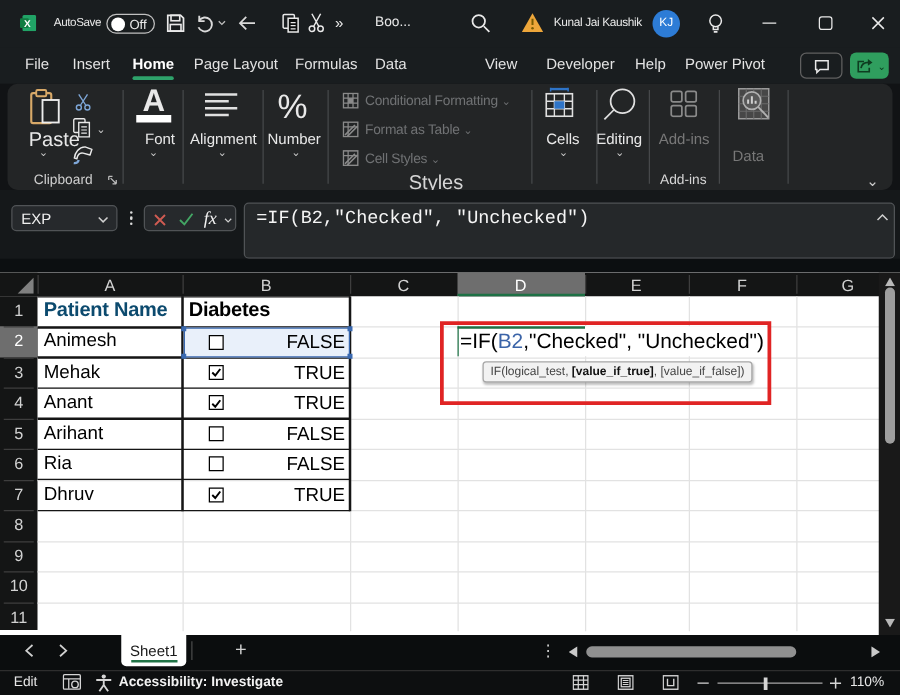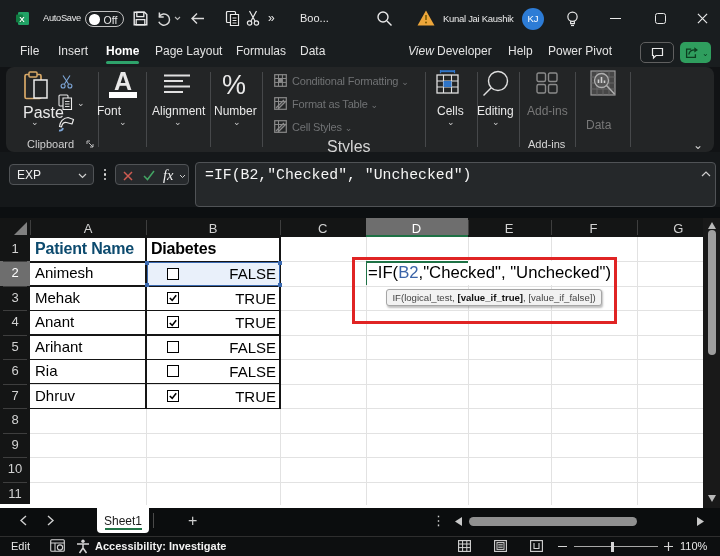--- a/index.html
+++ b/index.html
@@ -88,21 +88,21 @@
 
   <div class="abs" style="left:0;top:38px;width:720px;height:29px;background:#191d1f;"></div>
   <div class="abs" style="left:0;top:44px;width:720px;height:16px;font-size:12px;color:#e3e3e3;">
     <span class="abs" style="left:20px;">File</span>
     <span class="abs" style="left:58px;">Insert</span>
     <span class="abs" style="left:106px;color:#fff;font-weight:bold;">Home</span>
     <span class="abs" style="left:155px;">Page Layout</span>
     <span class="abs" style="left:236px;">Formulas</span>
     <span class="abs" style="left:300px;">Data</span>
     <span class="abs" style="left:342px;margin-top:29px;">Review</span>
-    <span class="abs" style="left:408px;font-style:italic;">View</span>
+    <span class="abs" style="left:388px;">View</span>
     <span class="abs" style="left:437px;">Developer</span>
     <span class="abs" style="left:508px;">Help</span>
     <span class="abs" style="left:548px;">Power Pivot</span>
   </div>
   <div class="abs" style="left:106px;top:61px;width:33px;height:2.5px;background:#2ea36b;border-radius:2px;"></div>
 
   <div class="abs" style="left:640px;top:42px;width:34px;height:21px;border:1.3px solid #606060;border-radius:5px;">
     <svg class="abs" style="left:10px;top:3.5px;" width="13" height="13" viewBox="0 0 13 13">
       <path d="M1.5 1.5 h10 v7 h-6.5 l-2.5 2.5 v-2.5 h-1 z" fill="none" stroke="#e9e9e9" stroke-width="1.2"></path>
     </svg>
@@ -152,21 +152,21 @@
     <path d="M10 1.5 L15.5 3.5 L14 8 L8.5 6.5 C5.5 6 4 8.5 3.5 11 L1.5 10.5 C2 6 5 1.8 10 1.5 Z" fill="none" stroke="#e9e9e9" stroke-width="1.2" stroke-linejoin="round"></path>
     <path d="M1 14.5 C3 14.8 4.5 13.8 5 12" stroke="#7ea7d8" stroke-width="1.8" fill="none"></path>
   </svg>
   <div class="abs" style="left:27px;top:138px;color:#cfcfcf;font-size:11px;">Clipboard</div>
   <svg class="abs" style="left:86px;top:140px;" width="8" height="8" viewBox="0 0 8 8">
     <path d="M1 1 h3 M1 1 v3 M7 7 h-3 M7 7 v-3 M2.5 2.5 L7 7" stroke="#bdbdbd" stroke-width="1"></path>
   </svg>
 
   <div class="abs w" style="left:114px;top:67px;font-size:25px;font-weight:bold;">A</div>
   <div class="abs" style="left:109px;top:92px;width:28px;height:5.5px;background:#fff;"></div>
-  <div class="abs w" style="left:97px;top:104px;font-size:12px;text-align:right;">Font</div>
+  <div class="abs w" style="left:116px;top:104px;font-size:12px;text-align:right;">Font</div>
   <div class="abs" style="left:119px;top:117px;color:#cfcfcf;font-size:9px;">⌄</div>
 
   <svg class="abs" style="left:164px;top:74px;" width="26" height="20" viewBox="0 0 26 20">
     <path d="M0 1.5 h26 M0 7 h19 M0 12.5 h26 M0 18 h19" stroke="#e0e0e0" stroke-width="2"></path>
   </svg>
   <div class="abs w" style="left:152px;top:104px;font-size:12px;">Alignment</div>
   <div class="abs" style="left:174px;top:117px;color:#cfcfcf;font-size:9px;">⌄</div>
 
   <div class="abs" style="left:222px;top:70px;font-size:27px;font-weight:300;color:#e9e9e9;">%</div>
   <div class="abs w" style="left:214px;top:104px;font-size:12px;">Number</div>

